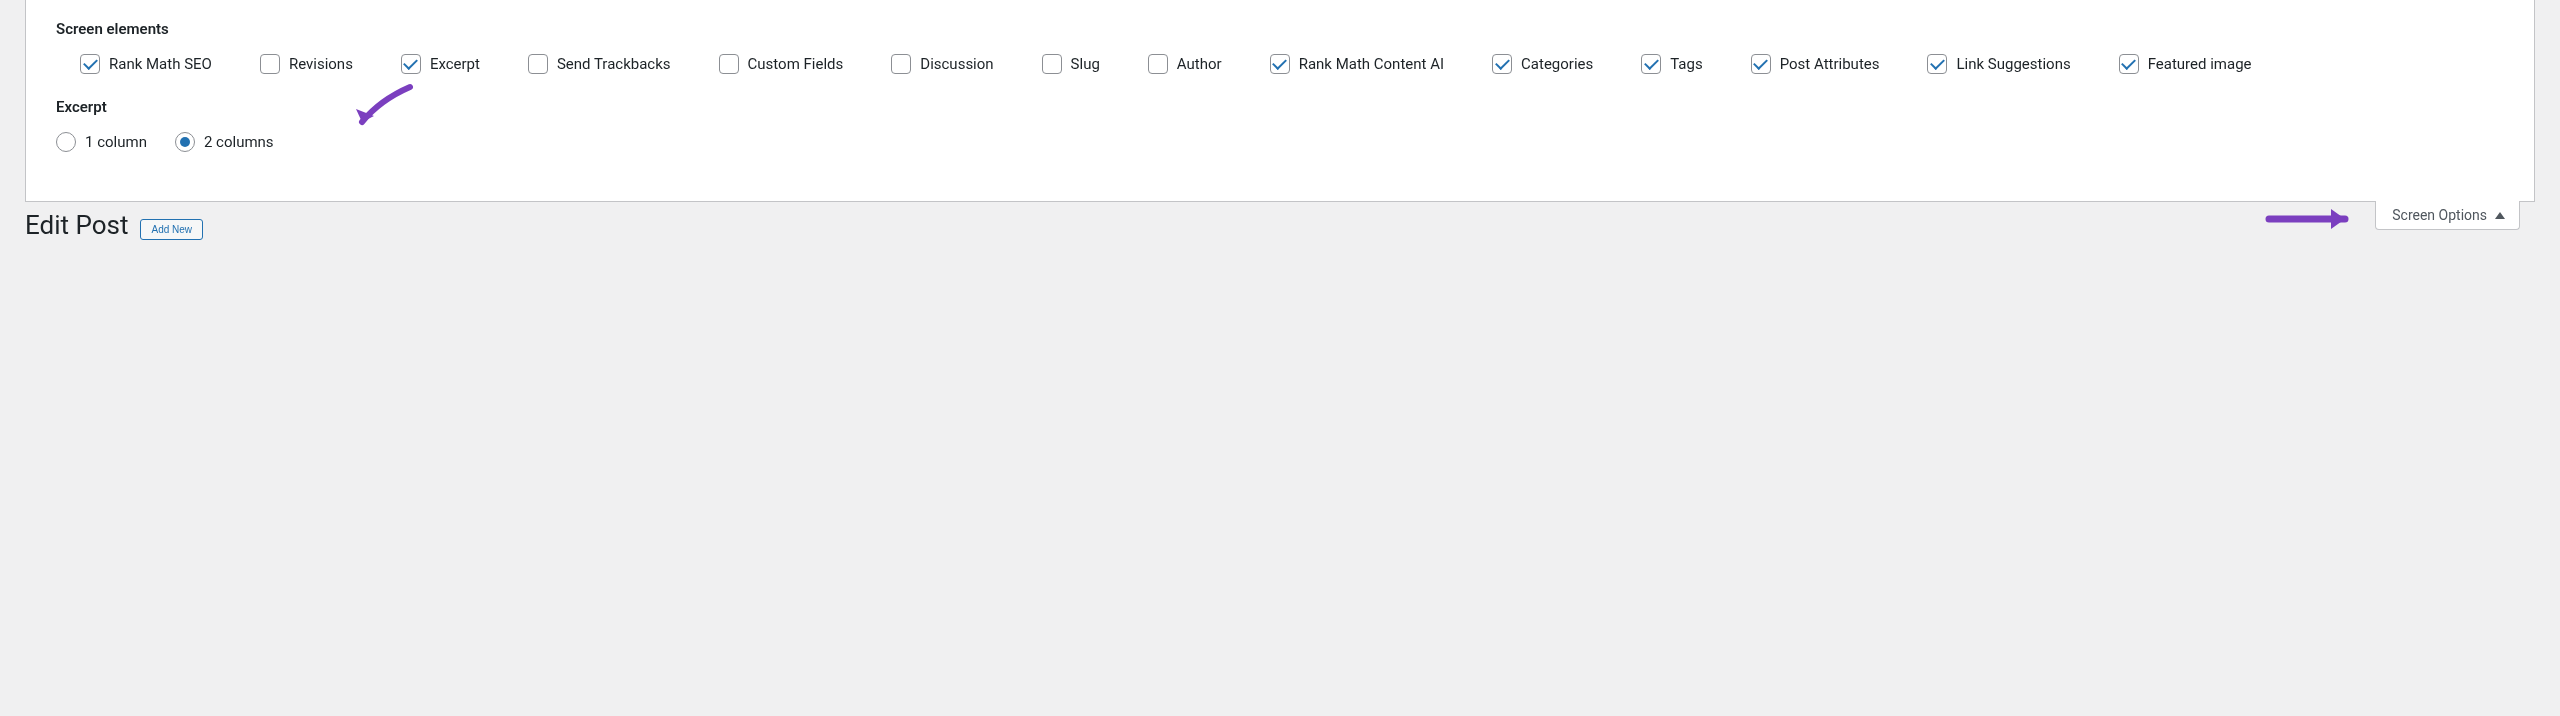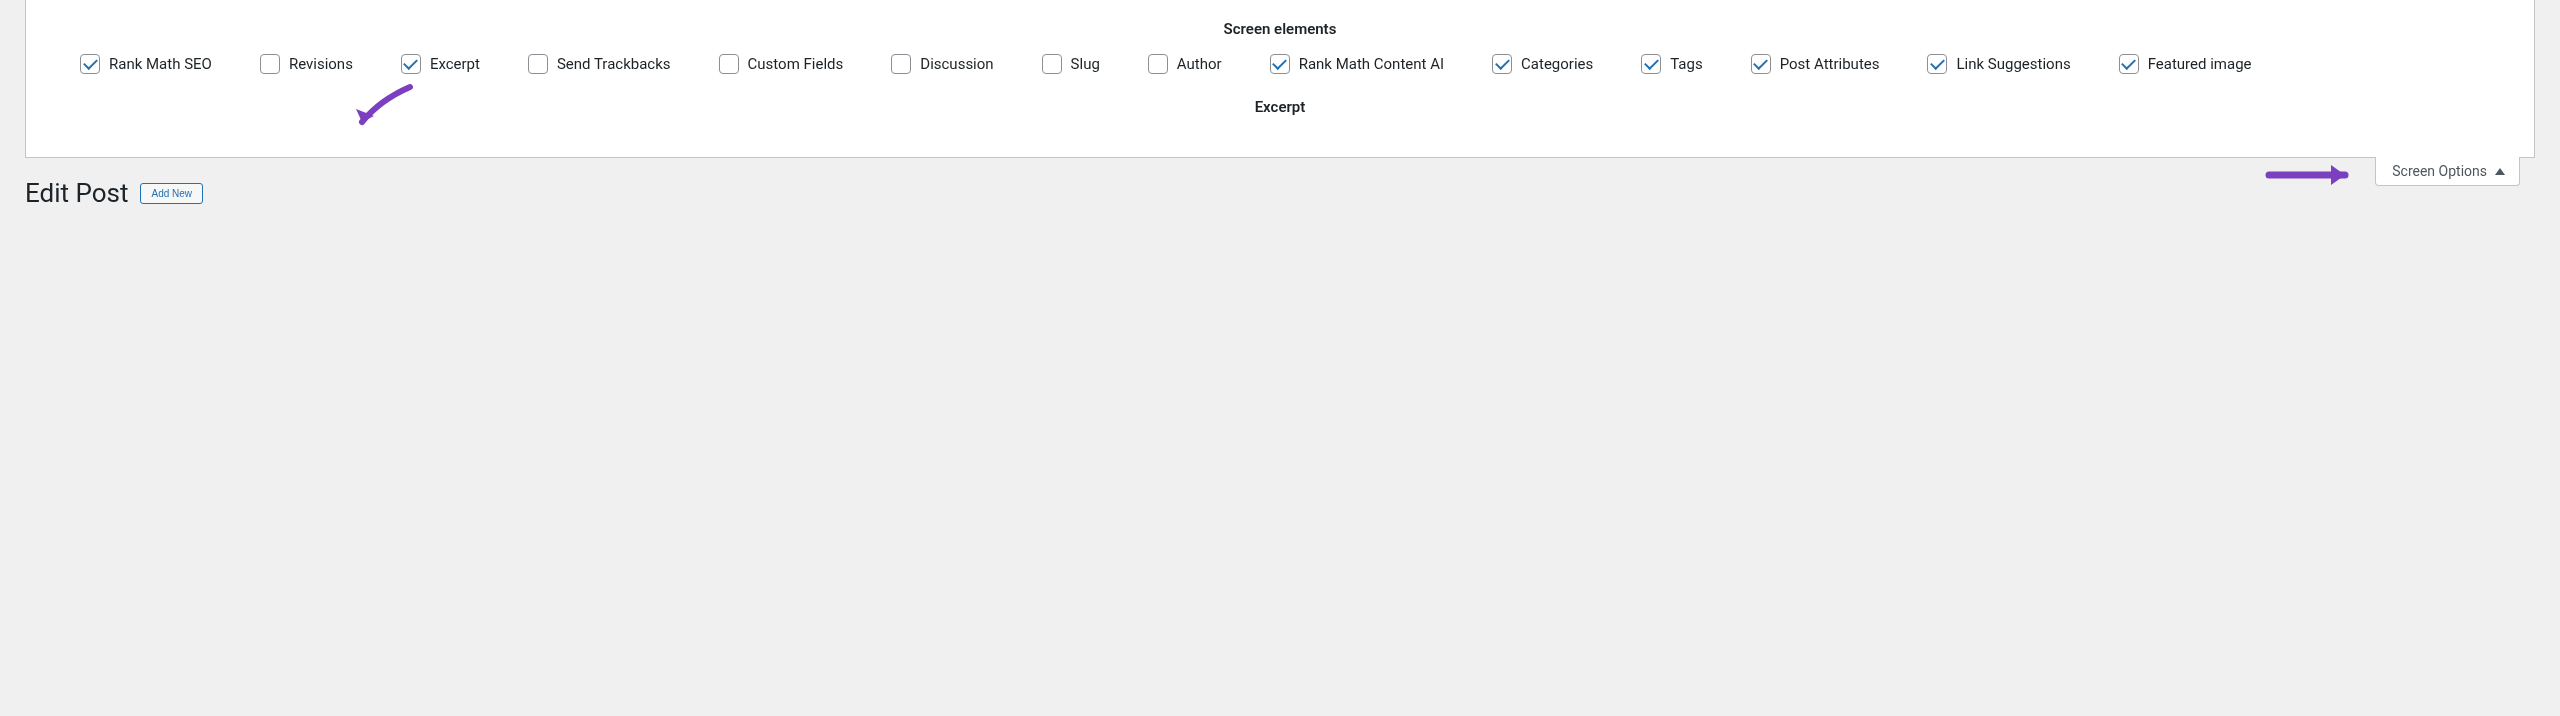--- a/index.html
+++ b/index.html
@@ -8,21 +8,20 @@
     background: #f0f0f1;
     color: #1d2327;
     font-size: 14px;
   }
   .screen-panel {
     background: #ffffff;
     border: 1px solid #c3c4c7;
     border-top: none;
     margin: 0 25px;
     padding: 20px 30px 25px;
-    text-align: center;
   }
   .section-heading {
     font-weight: 600;
     font-size: 15px;
     margin-bottom: 16px;
     color: #1d2327;
   }
   .description {
     font-size: 15px;
     line-height: 1.55;
@@ -114,23 +113,23 @@
     border-radius: 0 0 4px 4px;
   }
   .tri-up {
     width: 0; height: 0;
     border-left: 5px solid transparent;
     border-right: 5px solid transparent;
     border-bottom: 7px solid #50575e;
     display: inline-block;
   }
   .page-title-row {
-    padding-top: 20px;
-    display: flex;
-    align-items: center;
+    padding-top: 8px;
+    display: flex;
+    align-items: flex-end;
     gap: 12px;
   }
   .page-title {
     font-size: 26px;
     font-weight: 400;
     color: #1d2327;
   }
   .add-new-btn {
     border: 1px solid #2271b1;
     color: #2271b1;
@@ -206,20 +205,30 @@
         <span class="cb checked"></span>
         <span>Link Suggestions</span>
       </label>
       <label class="checkbox-item">
         <span class="cb checked"></span>
         <span>Featured image</span>
       </label>
     </div>
 
   <div class="section-heading">Excerpt</div>
+  <div class="radio-row" id="layout-list">
+      <label class="radio-item">
+        <span class="radio"></span>
+        <span>1 column</span>
+      </label>
+      <label class="radio-item">
+        <span class="radio selected"></span>
+        <span>2 columns</span>
+      </label>
+    </div>
 
 
   <div class="arrow" style="left:350px; top:82px;">
     <svg width="70" height="55" viewBox="0 0 70 55">
       <path d="M60 5 Q30 18 12 40" stroke="#7b3fbf" stroke-width="6" fill="none" stroke-linecap="round"></path>
       <path d="M12 40 L6 27 L24 34 Z" fill="#7b3fbf"></path>
     </svg>
   </div>
 </div>
 

